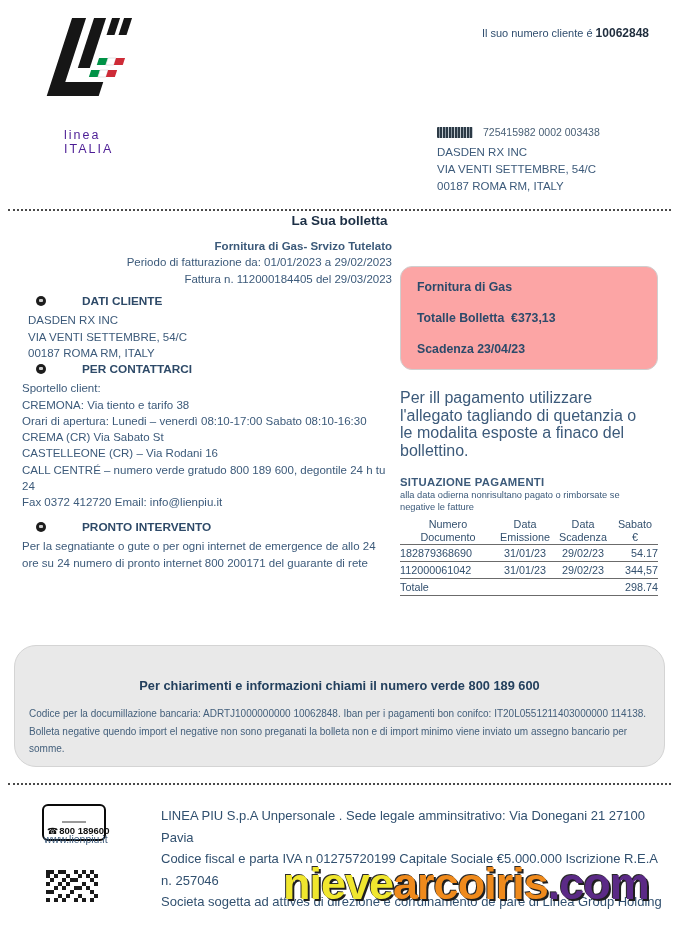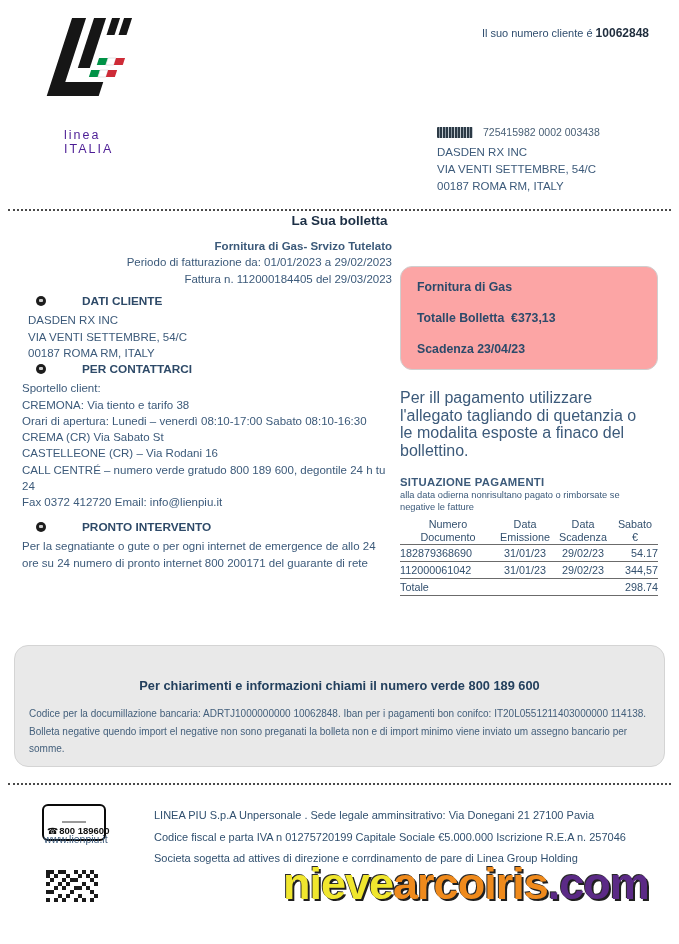--- a/index.html
+++ b/index.html
@@ -47,31 +47,31 @@
   table.pay thead tr { border-bottom:1px solid #6b6b6b; }
   table.pay tbody tr { border-bottom:1px solid #6b6b6b; }
   table.pay td { padding:2px 0; }
   .c-doc { width:96px; text-align:left; }
   .c-emi { width:58px; text-align:center; }
   .c-sca { width:58px; text-align:center; }
   .c-imp { width:46px; text-align:right; }
   td.c-doc { padding-left:2px; }
 
   
-  .info-box { position:absolute; left:14px; top:645px; width:651px; height:122px; background:#e9e9e9; border:1px solid #d4d4d4; border-radius:14px; }
+  .info-box { position:absolute; left:14px; top:645px; width:651px; height:122px; background:#e9e9e9; border:1px solid #d4d4d4; border-radius:22px; }
   .info-title { margin-top:32px; text-align:center; font-size:12.8px; font-weight:bold; color:#23405e; }
   .info-body { margin:12px 14px 0 14px; font-size:10px; line-height:17.5px; color:#44607c; }
 
   
   .badge { position:absolute; left:42px; top:804px; width:64px; border:2px solid #0a0a0a; border-radius:6px; background:#fff; padding:15px 3px 3px 3px; text-align:center; }
   .badge-fineprint { width:24px; height:2px; background:#9a9a9a; margin:0 auto 2px auto; }
   .badge-num { font-size:9.5px; font-weight:bold; color:#101010; white-space:nowrap; }
   .badge-phone { font-size:9px; margin-right:1px; }
   .site { position:absolute; left:44px; top:833px; font-size:10.5px; color:#3c5a7a; }
-  .company { position:absolute; left:154px; top:805px; width:505px; font-size:11px; line-height:21.5px; color:#31506f; }
+  .company { position:absolute; left:161px; top:805px; width:505px; font-size:13px; line-height:21.5px; color:#31506f; }
 
   .qr { position:absolute; left:46px; top:870px; width:4px; height:4px; background:#1a1a1a;
         box-shadow:4px 0 0 #1a1a1a,12px 0 0 #1a1a1a,16px 0 0 #1a1a1a,28px 0 0 #1a1a1a,36px 0 0 #1a1a1a,44px 0 0 #1a1a1a,
         0 4px 0 #1a1a1a,8px 4px 0 #1a1a1a,20px 4px 0 #1a1a1a,32px 4px 0 #1a1a1a,40px 4px 0 #1a1a1a,48px 4px 0 #1a1a1a,
         4px 8px 0 #1a1a1a,16px 8px 0 #1a1a1a,24px 8px 0 #1a1a1a,28px 8px 0 #1a1a1a,44px 8px 0 #1a1a1a,
         0 12px 0 #1a1a1a,12px 12px 0 #1a1a1a,20px 12px 0 #1a1a1a,36px 12px 0 #1a1a1a,48px 12px 0 #1a1a1a,
         8px 16px 0 #1a1a1a,16px 16px 0 #1a1a1a,28px 16px 0 #1a1a1a,32px 16px 0 #1a1a1a,40px 16px 0 #1a1a1a,
         0 20px 0 #1a1a1a,4px 20px 0 #1a1a1a,24px 20px 0 #1a1a1a,44px 20px 0 #1a1a1a,
         12px 24px 0 #1a1a1a,20px 24px 0 #1a1a1a,32px 24px 0 #1a1a1a,48px 24px 0 #1a1a1a,
         0 28px 0 #1a1a1a,8px 28px 0 #1a1a1a,16px 28px 0 #1a1a1a,28px 28px 0 #1a1a1a,36px 28px 0 #1a1a1a,44px 28px 0 #1a1a1a; }

